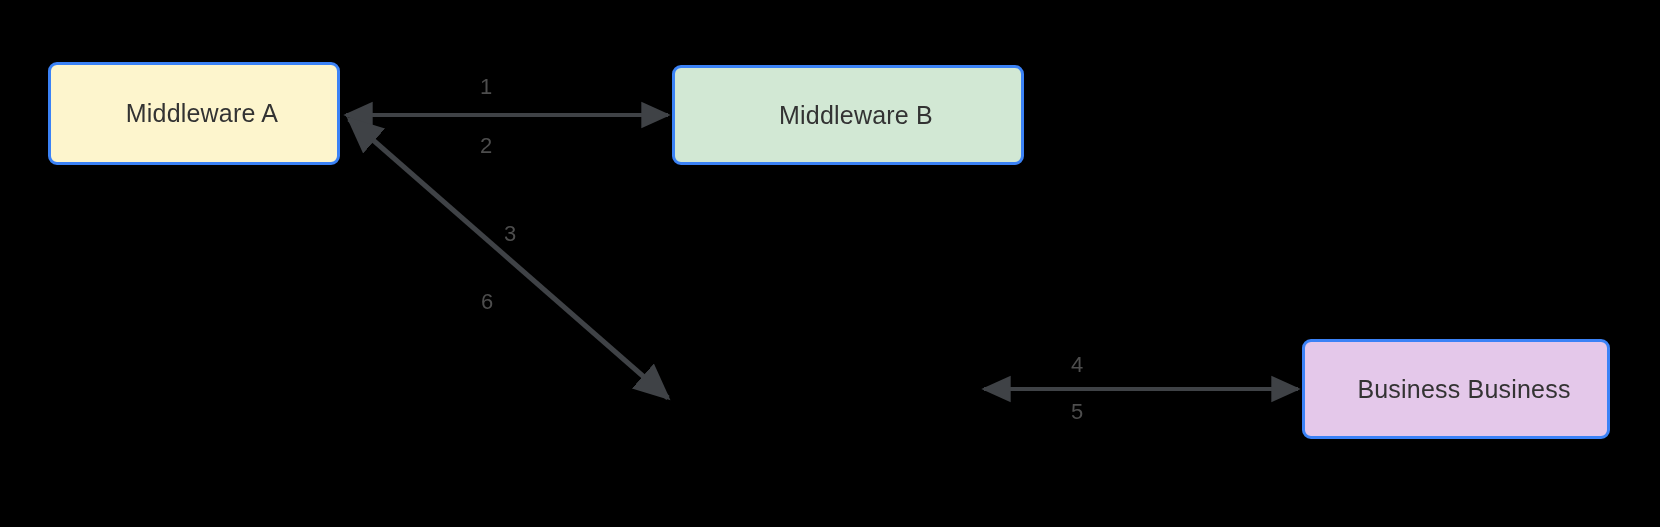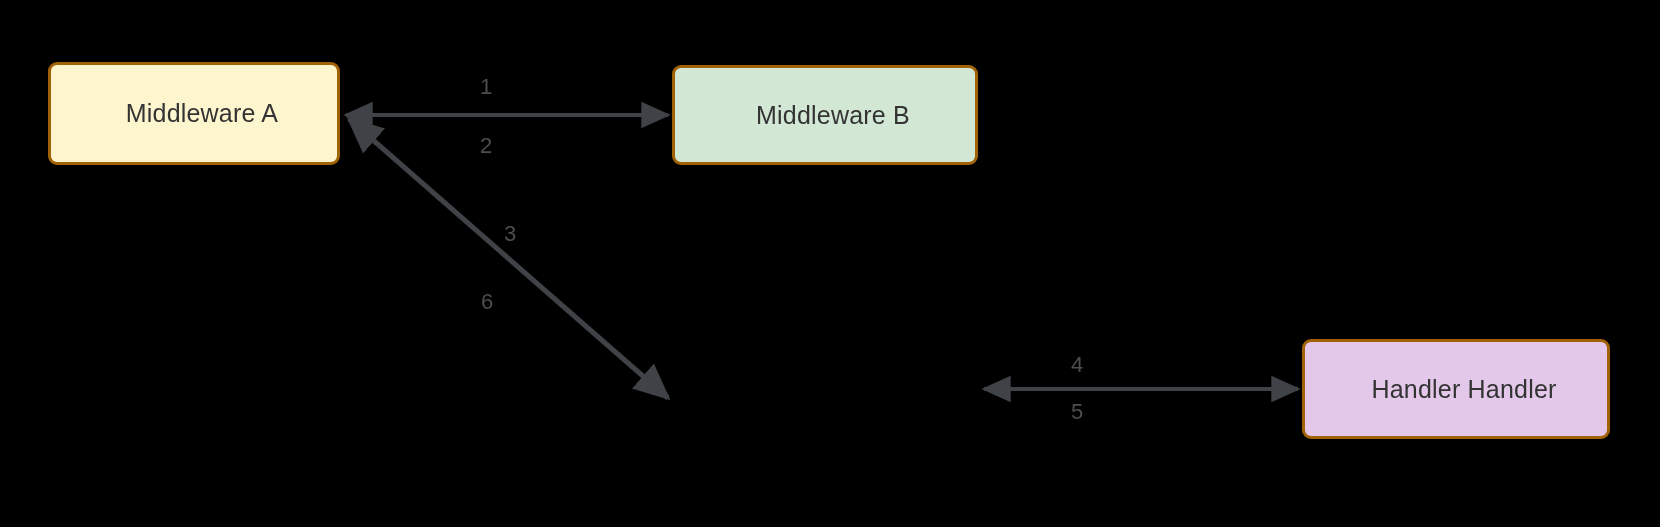--- a/index.html
+++ b/index.html
@@ -25,38 +25,38 @@
     position: absolute;
     left: 0;
     top: 0;
     width: 1660px;
     height: 527px;
     pointer-events: none;
   }
   .node {
     position: absolute;
     box-sizing: border-box;
-    border: 3px solid #a16207;
+    border: 3px solid #3b82f6;
     border-radius: 9px;
     display: flex;
     align-items: center;
     justify-content: center;
     color: #333333;
     font-size: 25px;
     font-family: "Liberation Sans", sans-serif;
     letter-spacing: 0.2px;
     white-space: nowrap;
     padding-left: 16px;
   }
   #node-mw-a {
     left: 48px;  top: 62px;  width: 292px;  height: 103px;
     background: #fdf5cd;
   }
   #node-mw-b {
-    left: 672px; top: 65px;  width: 306px;  height: 100px;
+    left: 672px; top: 65px;  width: 352px;  height: 100px;
     background: #d2e8d4;
   }
   #node-mw-c {
     left: 672px; top: 339px; width: 306px;  height: 101px;
     background: #b3ecf5;
   }
   #node-business-handler {
     left: 1302px; top: 339px; width: 308px; height: 100px;
     background: #e4c8ea;
   }
@@ -105,21 +105,21 @@
     <g>
       <line x1="984" y1="389" x2="1298" y2="389" stroke="#3f4246" stroke-width="4" marker-start="url(#arrow-left)" marker-end="url(#arrow-right)"></line>
     </g>
   </svg>
 
   <div class="node" id="node-mw-a">Middleware A</div>
 
   <div class="node" id="node-mw-b">Middleware B</div>
 
 
-  <div class="node" id="node-business-handler">Handler Handler</div>
+  <div class="node" id="node-business-handler">Business Business</div>
 
   <div class="edge-label" id="label-1">1</div>
 
   <div class="edge-label" id="label-2">2</div>
 
   <div class="edge-label" id="label-3">3</div>
 
   <div class="edge-label" id="label-6">6</div>
 
   <div class="edge-label" id="label-4">4</div>

